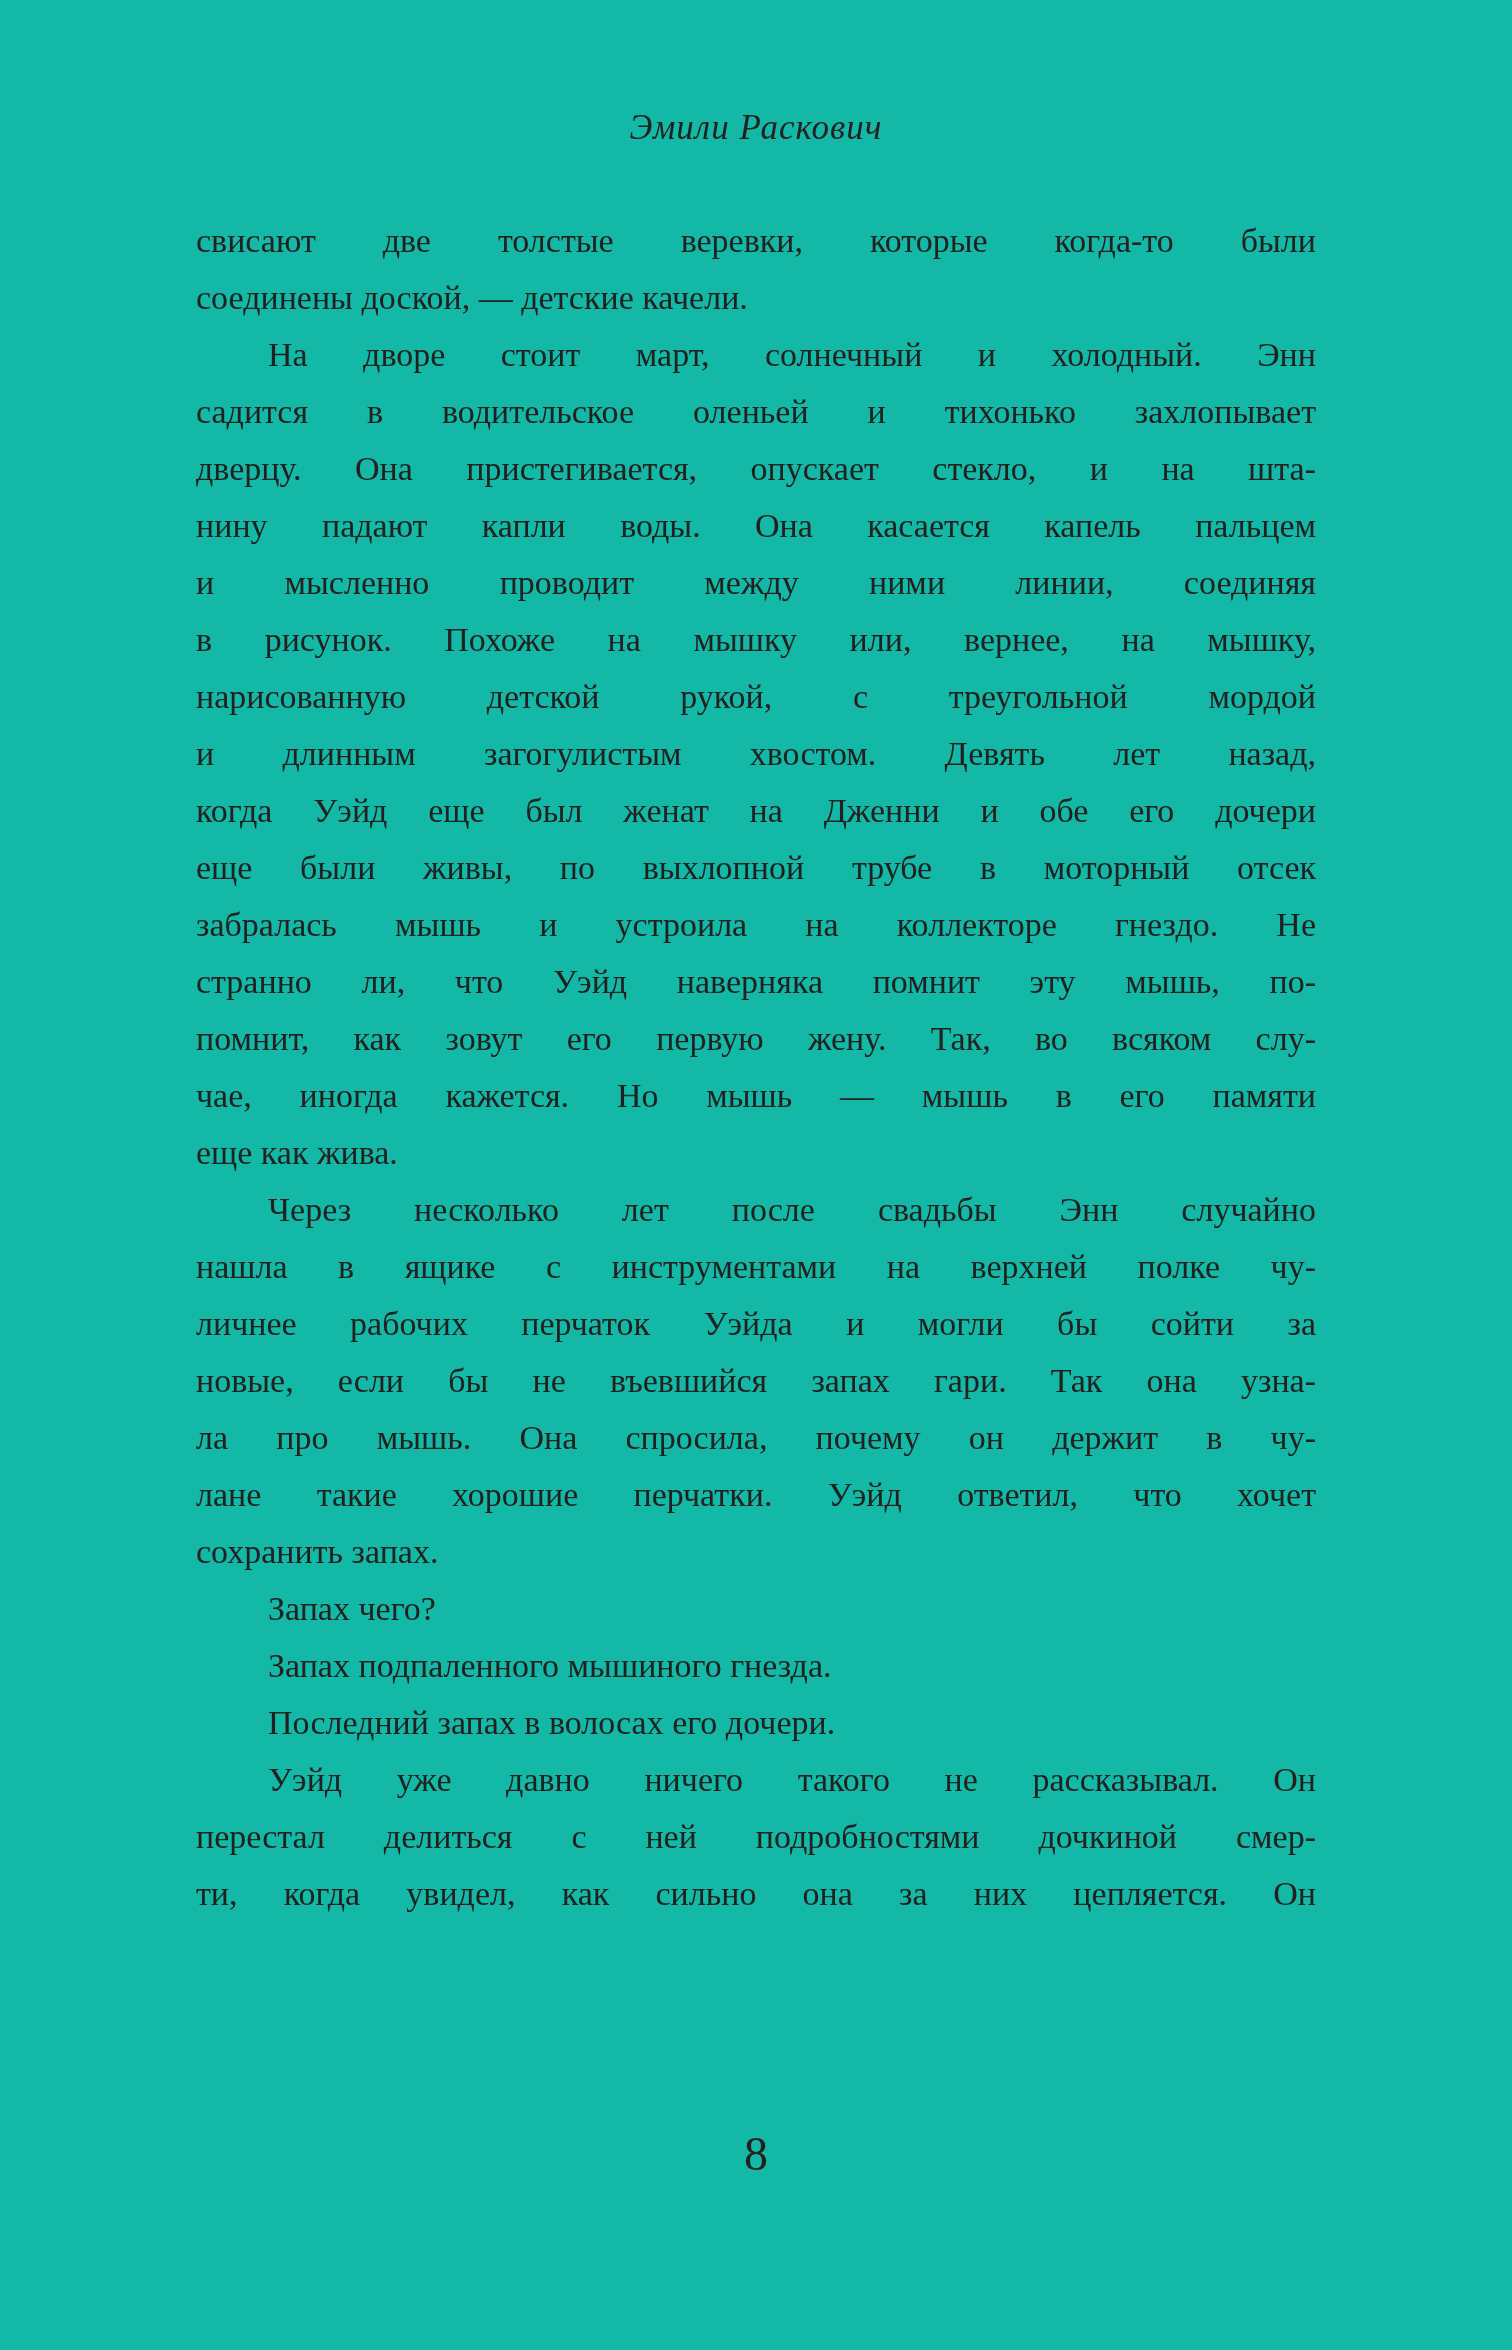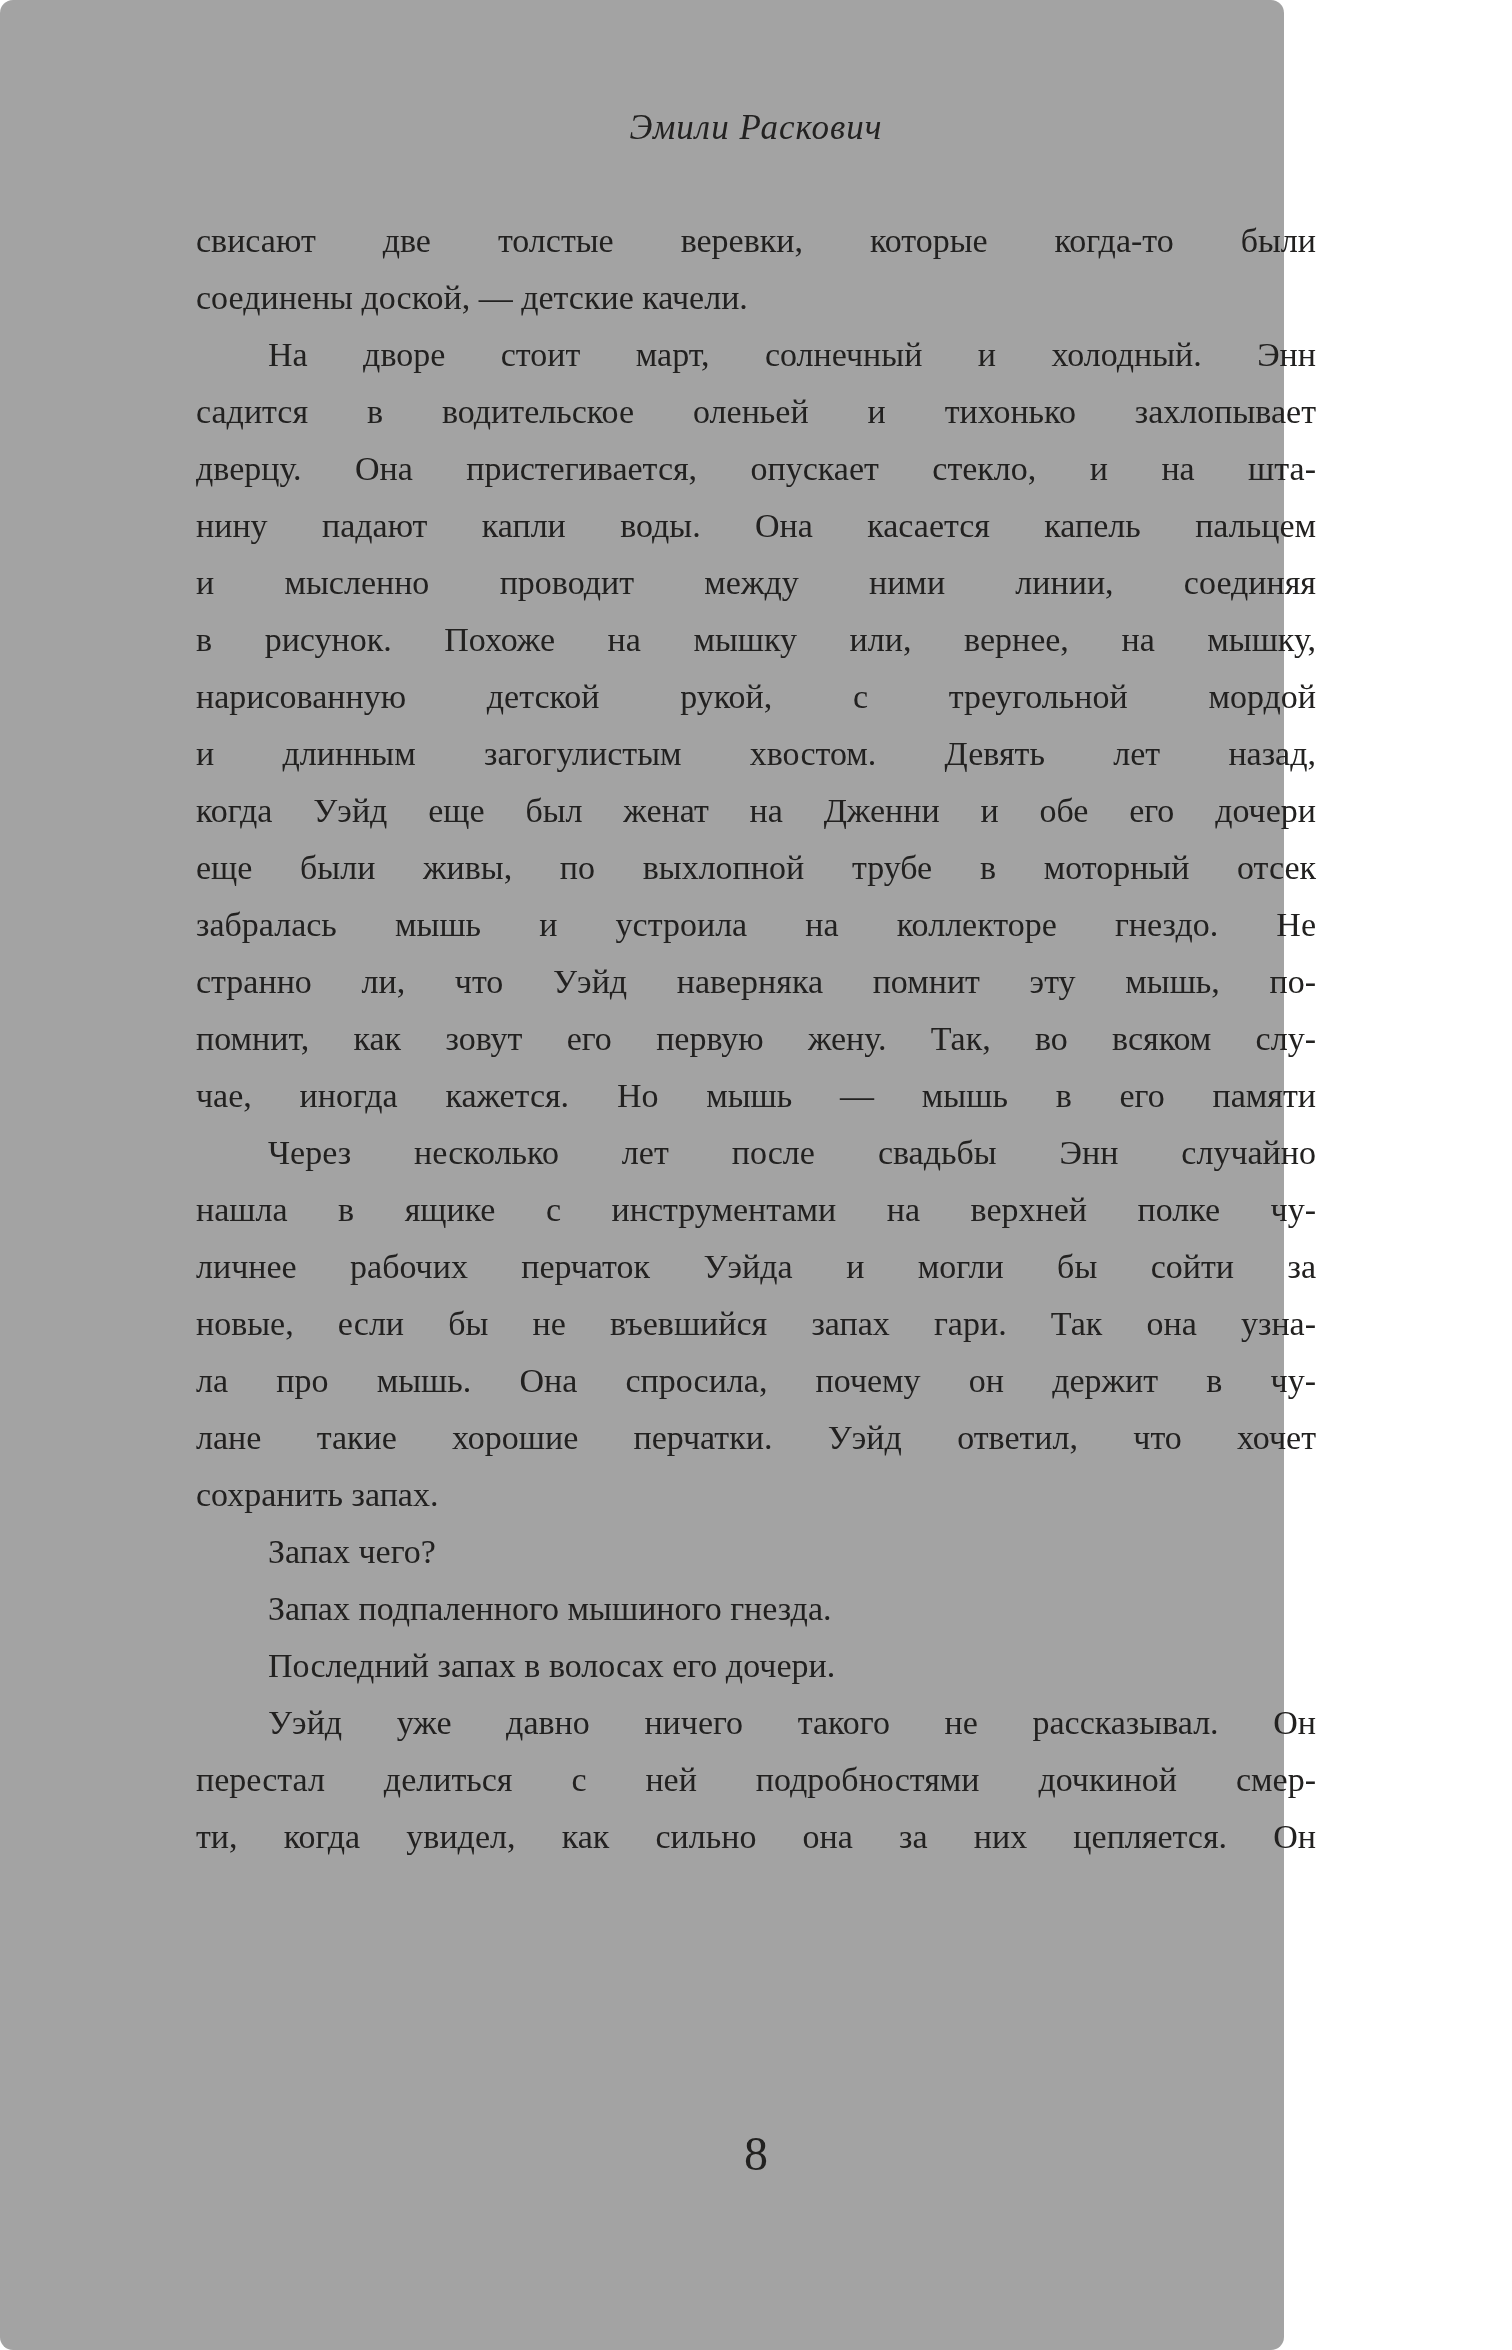--- a/index.html
+++ b/index.html
@@ -5,23 +5,22 @@
   html, body { margin: 0; padding: 0; }
   body {
     width: 1512px; height: 2350px;
     background: #ffffff;
     font-family: "Liberation Serif", "DejaVu Serif", serif;
     color: #222120;
     overflow: hidden;
   }
   .page {
     position: relative;
-    width: 1284px; height: 2350px;
-    background: #a3a3a3;
-    border-radius: 13px;
+    width: 1512px; height: 2350px;
+    background: #14b8a6;
   }
   .running-header {
     position: absolute;
     top: 106px; left: 196px; width: 1120px;
     text-align: center;
     font-style: italic;
     font-size: 35px;
     line-height: 44px;
     letter-spacing: 1px;
     color: #232221;
@@ -73,20 +72,21 @@
       <div class="ln">и мысленно проводит между ними линии, соединяя</div>
       <div class="ln">в рисунок. Похоже на мышку или, вернее, на мышку,</div>
       <div class="ln">нарисованную детской рукой, с треугольной мордой</div>
       <div class="ln">и длинным загогулистым хвостом. Девять лет назад,</div>
       <div class="ln">когда Уэйд еще был женат на Дженни и обе его дочери</div>
       <div class="ln">еще были живы, по выхлопной трубе в моторный отсек</div>
       <div class="ln">забралась мышь и устроила на коллекторе гнездо. Не</div>
       <div class="ln">странно ли, что Уэйд наверняка помнит эту мышь, по-</div>
       <div class="ln">помнит, как зовут его первую жену. Так, во всяком слу-</div>
       <div class="ln">чае, иногда кажется. Но мышь — мышь в его памяти</div>
+      <div class="ln end">еще как жива.</div>
     </div>
 
     <div class="paragraph">
       <div class="ln ind">Через несколько лет после свадьбы Энн случайно</div>
       <div class="ln">нашла в ящике с инструментами на верхней полке чу-</div>
       <div class="ln">личнее рабочих перчаток Уэйда и могли бы сойти за</div>
       <div class="ln">новые, если бы не въевшийся запах гари. Так она узна-</div>
       <div class="ln">ла про мышь. Она спросила, почему он держит в чу-</div>
       <div class="ln">лане такие хорошие перчатки. Уэйд ответил, что хочет</div>
       <div class="ln end">сохранить запах.</div>

